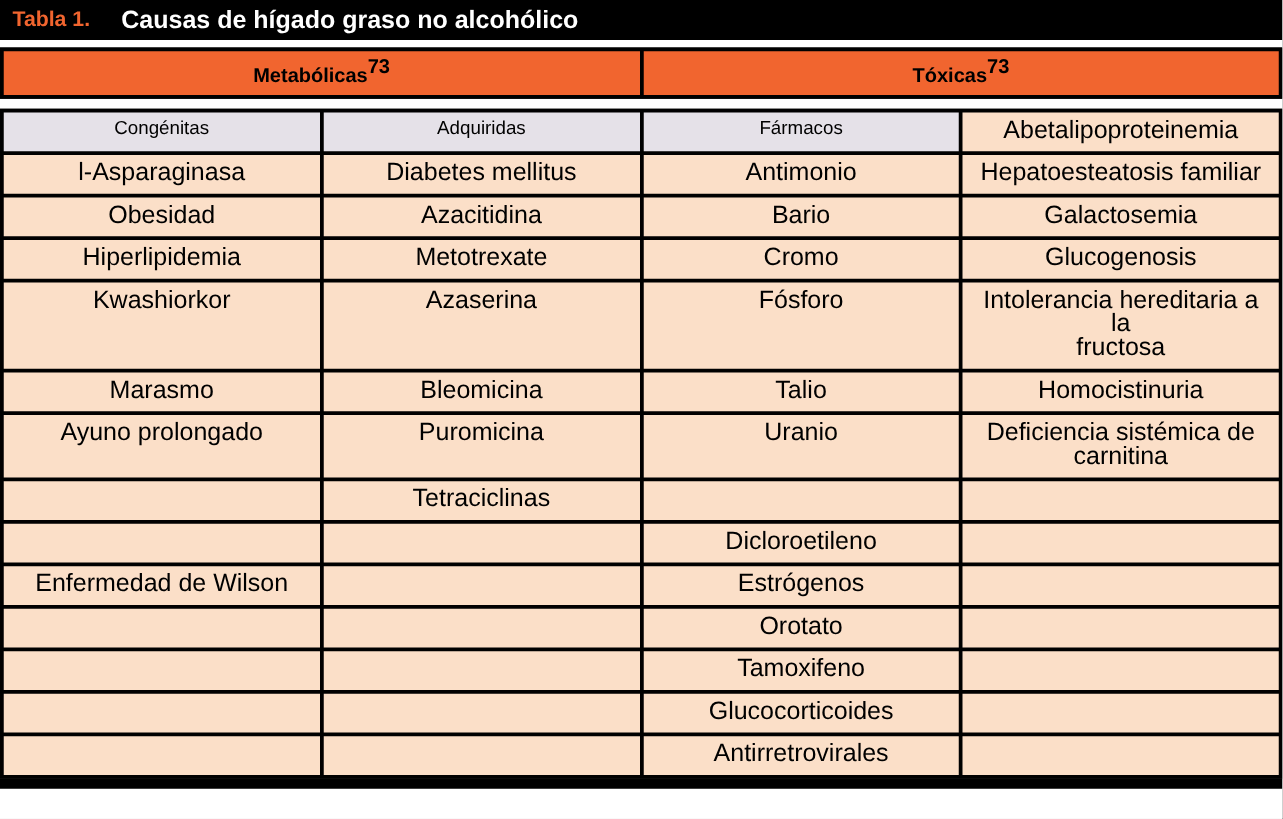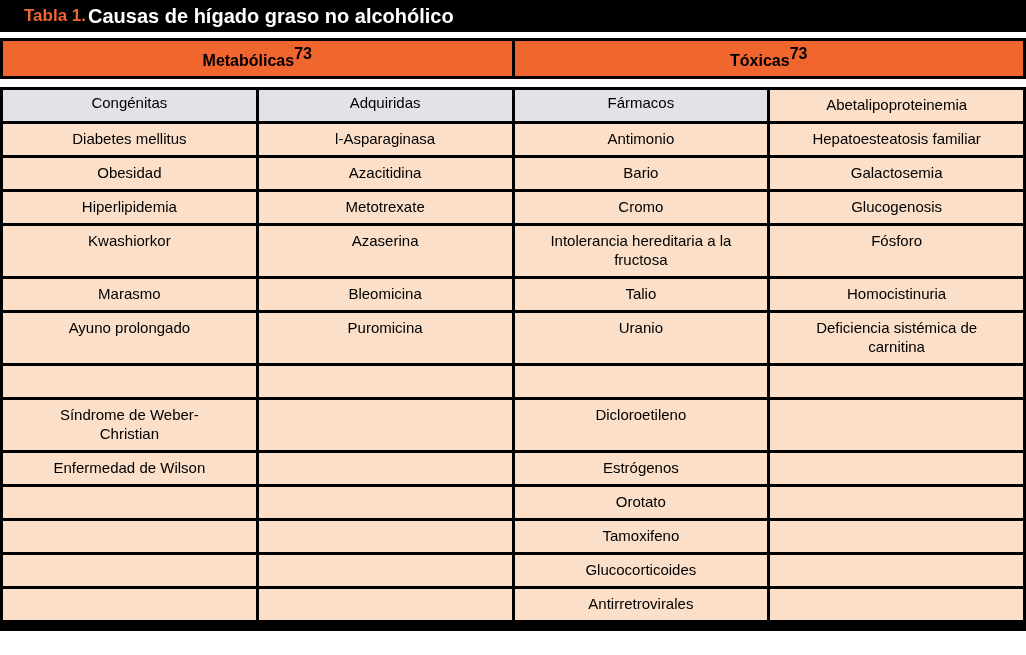--- a/index.html
+++ b/index.html
@@ -8,21 +8,21 @@
     width: 1026px; height: 655px;
     font-family: "Liberation Sans", sans-serif;
     color: #000;
   }
   .page { width: 1026px; height: 655px; background: #fff; overflow: hidden; }
 
   .title-bar {
     height: 32px;
     background: var(--bar-black, #000);
     display: flex; align-items: center;
-    padding: 0 24px; gap: 2px;
+    padding: 0 10px; gap: 25px;
   }
   .title-label { color: var(--accent-orange, #f3692c); font-weight: bold; font-size: 17px; }
   .title-text  { color: #ffffff; font-weight: bold; font-size: 20px; }
 
   .group-row {
     margin-top: 6px;
     display: grid; grid-template-columns: 1fr 1fr;
     background: #000; gap: 3px; border: 3px solid #000;
   }
   .group-cell {
@@ -38,21 +38,21 @@
     background: #000; gap: 3px; border: 3px solid #000;
   }
   .colhead {
     background: var(--subheader-bg, #e5e1e8);
     text-align: center; font-size: 15px;
     min-height: 26px; padding: 3px 6px 4px 6px;
     line-height: 19px;
   }
   .cell {
     background: var(--cell-bg, #fbdfc8);
-    text-align: center; font-size: 15px;
+    text-align: center; font-size: 20px;
     min-height: 31px; padding: 5px 8px 7px 8px;
     line-height: 19px;
     white-space: pre-line;
   }
   .bottom-bar { height: 8px; background: var(--bar-black, #000); }
 </style>
 </head>
 <body>
 
 <div class="page">
@@ -70,52 +70,51 @@
       <span>Tóxicas</span><sup>73</sup>
     </div>
   </div>
 
   <div class="grid" id="table-grid">
     <div class="colhead">Congénitas</div>
     <div class="colhead">Adquiridas</div>
     <div class="colhead">Fármacos</div>
 
   <div class="cell">Abetalipoproteinemia</div>
+      <div class="cell">l-Asparaginasa</div>
       <div class="cell">Diabetes mellitus</div>
-      <div class="cell">l-Asparaginasa</div>
       <div class="cell">Antimonio</div>
       <div class="cell">Hepatoesteatosis familiar</div>
       <div class="cell">Obesidad</div>
       <div class="cell">Azacitidina</div>
       <div class="cell">Bario</div>
       <div class="cell">Galactosemia</div>
       <div class="cell">Hiperlipidemia</div>
       <div class="cell">Metotrexate</div>
       <div class="cell">Cromo</div>
       <div class="cell">Glucogenosis</div>
       <div class="cell">Kwashiorkor</div>
       <div class="cell">Azaserina</div>
+      <div class="cell">Fósforo</div>
       <div class="cell">Intolerancia hereditaria a la
 fructosa</div>
-      <div class="cell">Fósforo</div>
       <div class="cell">Marasmo</div>
       <div class="cell">Bleomicina</div>
       <div class="cell">Talio</div>
       <div class="cell">Homocistinuria</div>
       <div class="cell">Ayuno prolongado</div>
       <div class="cell">Puromicina</div>
       <div class="cell">Uranio</div>
       <div class="cell">Deficiencia sistémica de
 carnitina</div>
       <div class="cell"></div>
+      <div class="cell">Tetraciclinas</div>
       <div class="cell"></div>
       <div class="cell"></div>
       <div class="cell"></div>
-      <div class="cell">Síndrome de Weber-
-Christian</div>
       <div class="cell"></div>
       <div class="cell">Dicloroetileno</div>
       <div class="cell"></div>
       <div class="cell">Enfermedad de Wilson</div>
       <div class="cell"></div>
       <div class="cell">Estrógenos</div>
       <div class="cell"></div>
       <div class="cell"></div>
       <div class="cell"></div>
       <div class="cell">Orotato</div>

